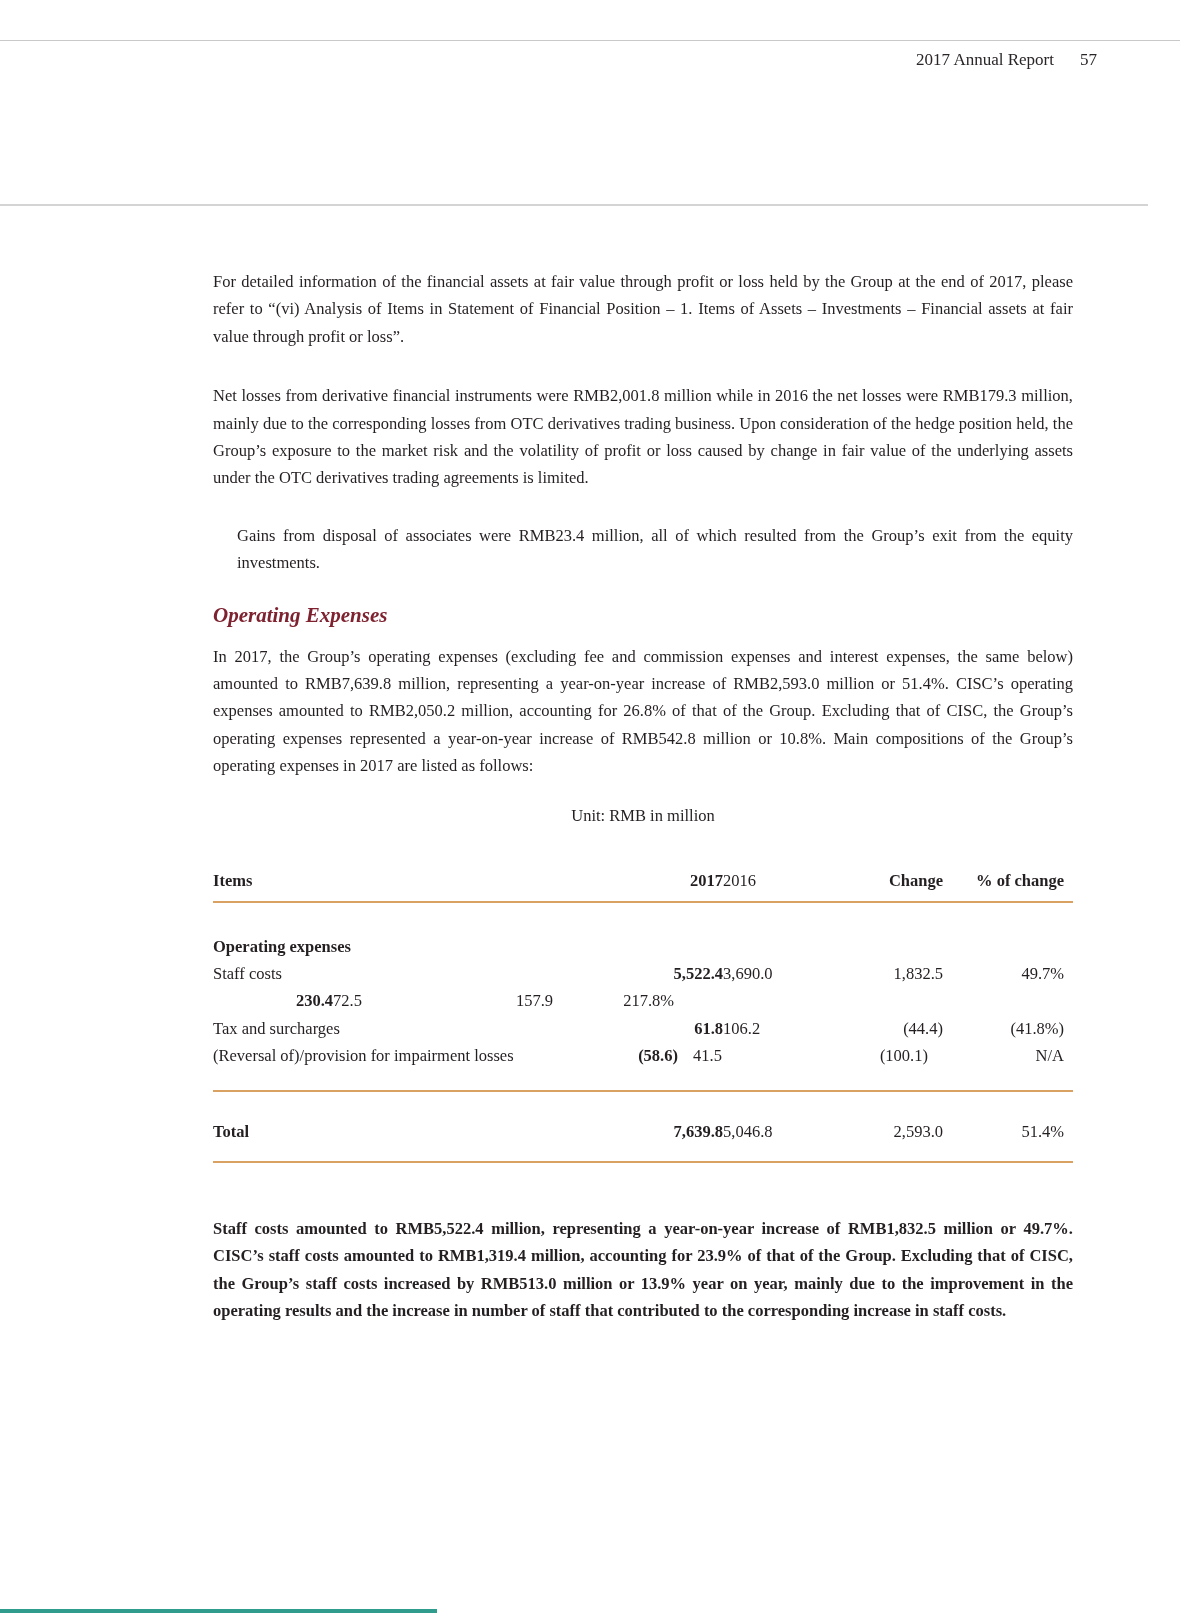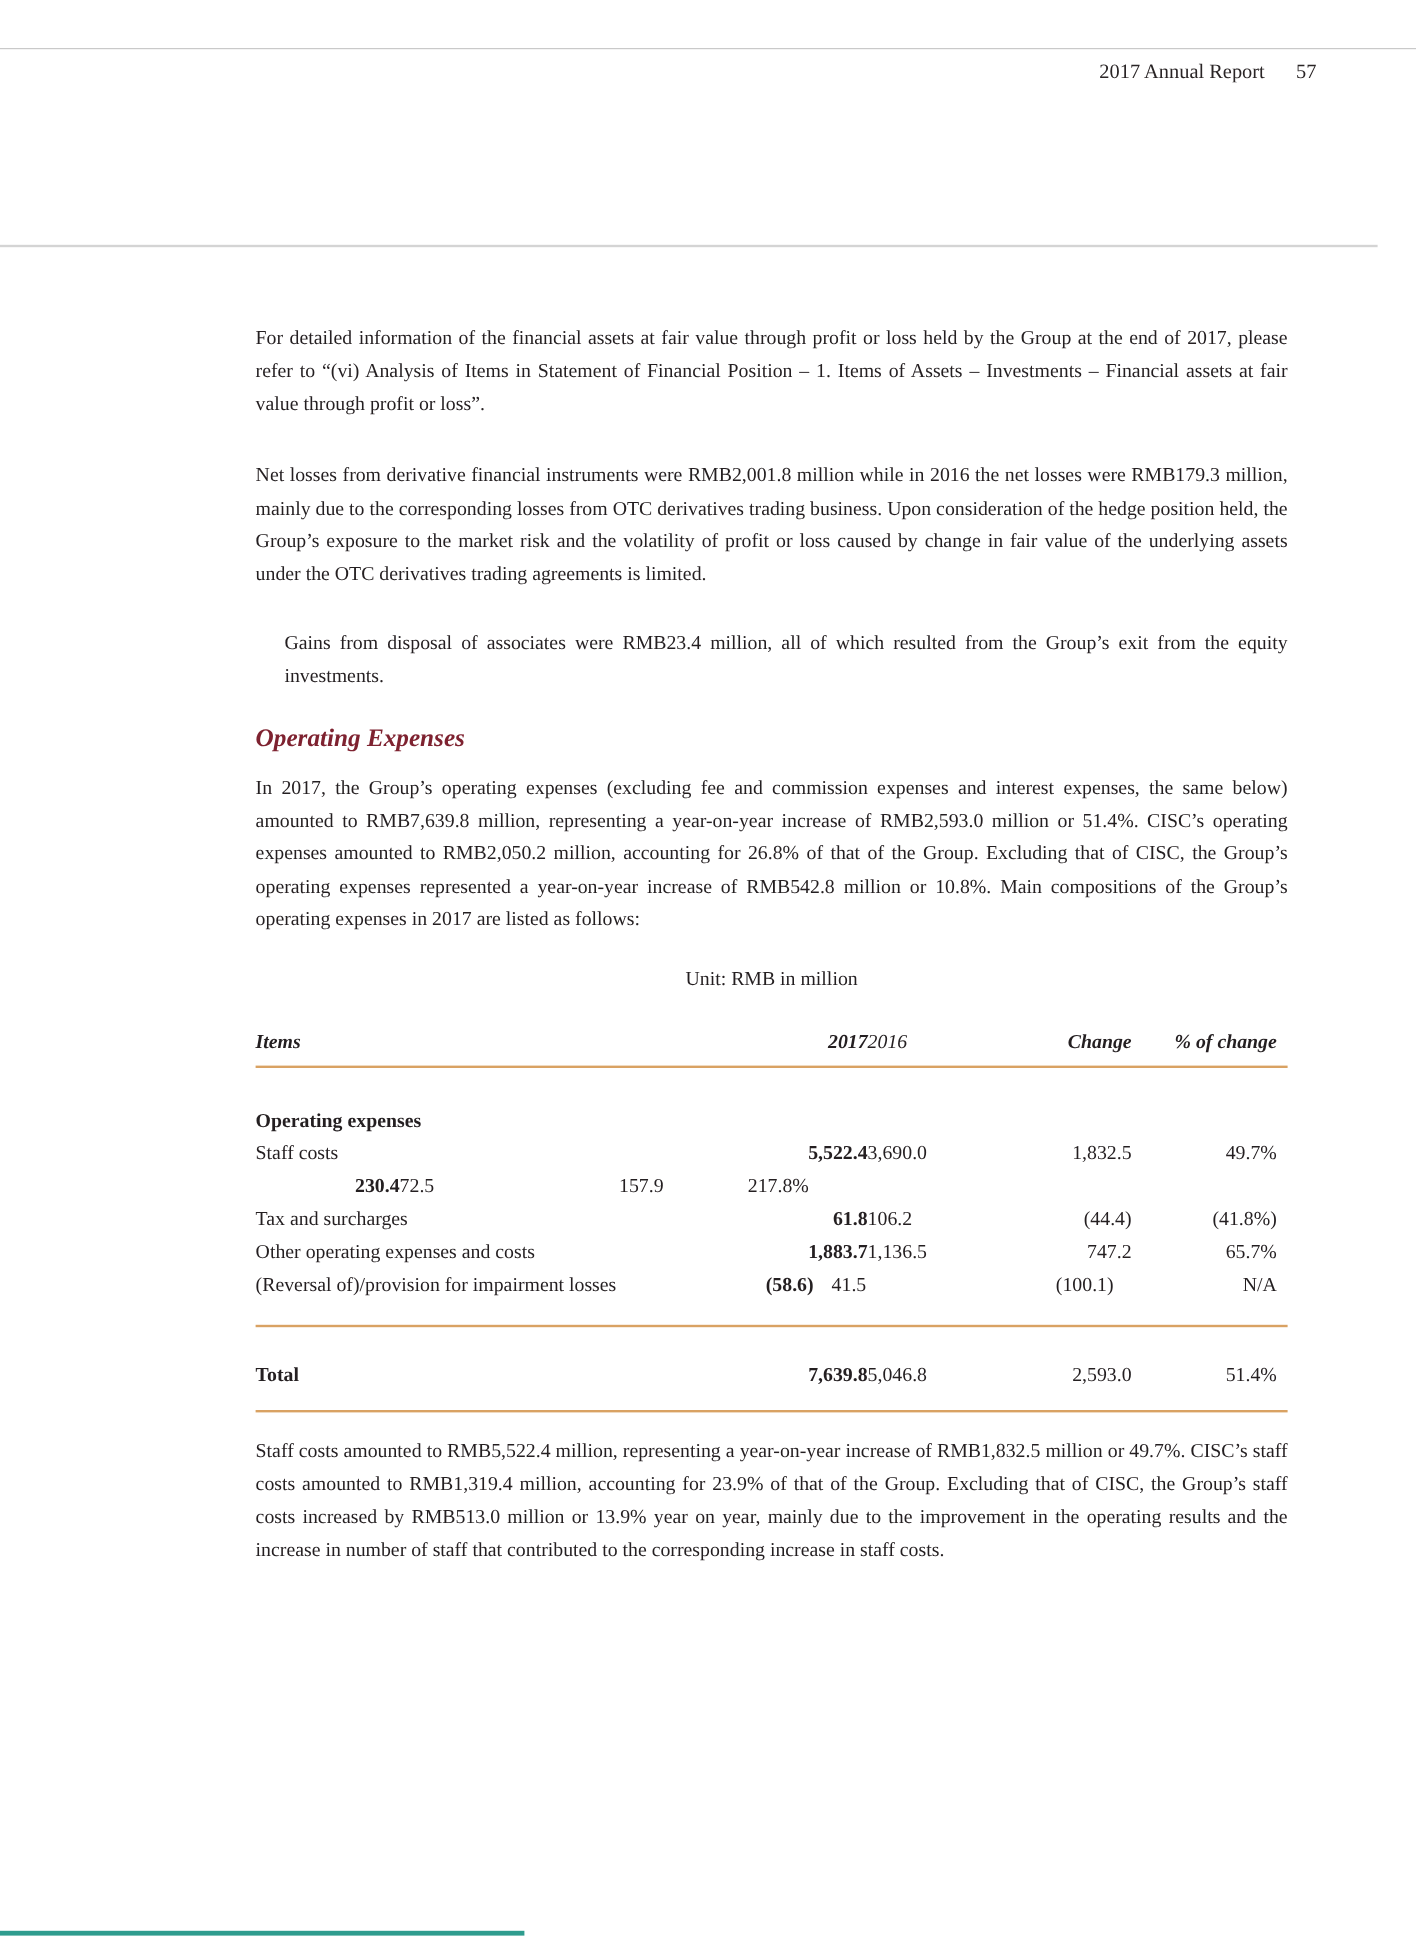--- a/index.html
+++ b/index.html
@@ -35,25 +35,25 @@
   .p4 { margin-top: 14px; }
   .unit-note { margin-top: 22px; text-align: center; }
   .tbl { width: 100%; }
   .trow { display: flex; align-items: baseline; line-height: 27.4px; }
   .c-items { flex: 1; text-align: left; }
   .c-a { width: 120px; text-align: right; }
   .c-b { width: 112px; }
   .c-c { width: 108px; text-align: right; }
   .c-d { width: 130px; text-align: right; padding-right: 9px; }
   .b { font-weight: bold; }
-  .thead { margin-top: 25px; border-bottom: 2px solid #d9a263; padding-bottom: 6px; font-style: italic; }
+  .thead { margin-top: 38px; border-bottom: 2px solid #d9a263; padding-bottom: 6px; }
   .tgroup { margin-top: 30px; }
   .tbody-last { border-bottom: 2px solid #d9a263; padding-bottom: 20px; gap: 15px; }
   .ttotal { margin-top: 26px; border-bottom: 2px solid #d9a263; padding-bottom: 16px; }
-  .p5 { margin-top: 18px; }
+  .p5 { margin-top: 52px; font-weight: bold; }
   .footer-accent {
     position: absolute; left: 0; bottom: 2px;
     width: 437px; height: 4px; background: #2f9c8e;
   }
 </style>
 </head>
 <body>
 
 <div class="hairline rule-top"></div>
 
@@ -112,27 +112,20 @@
     </div>
 
     <div class="trow">
       <span class="c-items">Tax and surcharges</span>
       <span class="c-a b">61.8</span>
       <span class="c-b">106.2</span>
       <span class="c-c">(44.4)</span>
       <span class="c-d">(41.8%)</span>
     </div>
 
-    <div class="trow">
-      <span class="c-items">Other operating expenses and costs</span>
-      <span class="c-a b">1,883.7</span>
-      <span class="c-b">1,136.5</span>
-      <span class="c-c">747.2</span>
-      <span class="c-d">65.7%</span>
-    </div>
 
     <div class="trow tbody-last">
       <span class="c-items">(Reversal of)/provision for impairment losses</span>
       <span class="c-a b">(58.6)</span>
       <span class="c-b">41.5</span>
       <span class="c-c">(100.1)</span>
       <span class="c-d">N/A</span>
     </div>
 
     <div class="trow ttotal">

